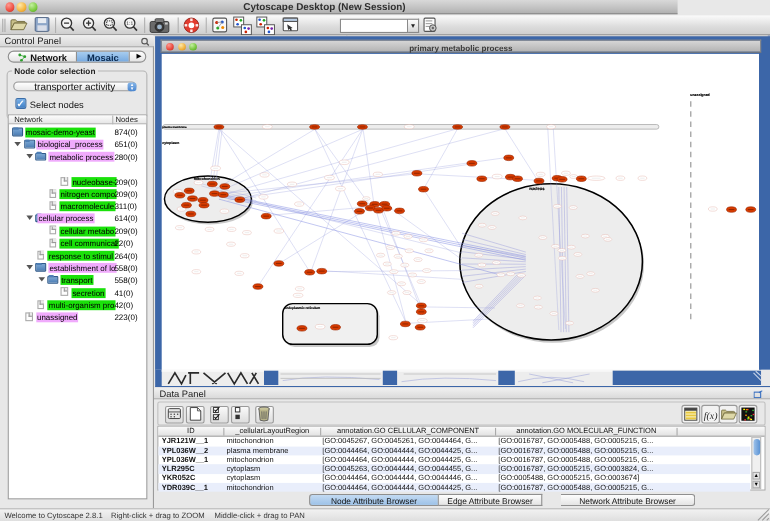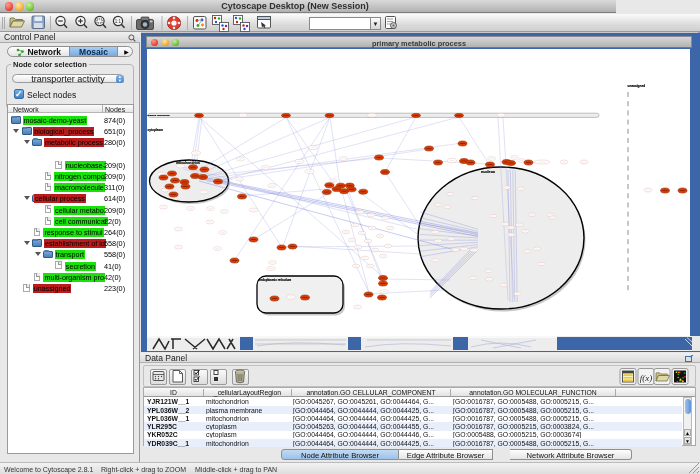--- a/index.html
+++ b/index.html
@@ -25,21 +25,21 @@
 #grouplabel{left:11px;top:28px;background:#e8e8e8;padding:0 2px;font-size:7.5px;font-weight:bold;color:#222}
 #combo{left:12px;top:42px;width:112px;height:9px;background:linear-gradient(#fff,#e8e8e8);border:1px solid #9a9a9a;border-radius:4.5px;font-size:9px;color:#111;text-align:center;line-height:9px}
 #combobtn{left:116px;top:42.5px;width:8px;height:8px;background:linear-gradient(#85b5e8,#4a86cf);border-radius:2.5px;color:#fff;font-size:3.8px;line-height:4px;text-align:center;letter-spacing:0}
 #checkbox{left:14px;top:57px;width:9.5px;height:9.5px;background:linear-gradient(#79b0e6,#3f7fc7);border:1px solid #3a6da8;border-radius:2px;color:#fff;font-size:9px;line-height:9px;text-align:center;font-weight:bold}
 #checklbl{left:27px;top:58px;font-size:8.5px;color:#111}
 #treebox{left:7px;top:72px;width:127px;height:350px;background:#fff;border:1px solid #9a9a9a}
 #treehead{left:0;top:0;width:125px;height:8px;background:linear-gradient(#fcfcfc,#e6e6e6);border-bottom:1px solid #b5b5b5;font-size:7px;color:#222}
 .trow{position:absolute;left:0;width:125px;height:11.2px;font-size:7.2px;white-space:nowrap}
 .trow .num{position:absolute;left:96px;top:1px;color:#000;font-size:7.3px}
 .trow .lab{position:absolute;top:1px;color:#000;padding:0 1px;overflow:hidden;white-space:nowrap}
-.lab.g{background:#1ae10a}.lab.r{background:#b91c1c}
+.lab.g{background:#1ae10a}.lab.r{background:#f0abfc}
 .tri{position:absolute;top:2.5px;width:0;height:0;border-left:3.2px solid transparent;border-right:3.2px solid transparent;border-top:4.5px solid #555}
 .fold{position:absolute;top:1.2px;width:10px;height:7.5px;background:linear-gradient(#7aa7d4,#4d7eb5);border:0.5px solid #2f5a8a;border-radius:1px}
 .fold:before{content:"";position:absolute;left:0;top:-1.5px;width:4.5px;height:2px;background:#4d7eb5;border-radius:1px 1px 0 0}
 .file{position:absolute;top:0.8px;width:6.5px;height:8px;background:#fdfdfd;border:0.6px solid #aaa}
 .file:before{content:"";position:absolute;right:-0.5px;top:-0.5px;width:2.5px;height:2.5px;background:#e8e8e8;border-left:0.6px solid #999;border-bottom:0.6px solid #999}
 #selrow{position:absolute;left:1px;width:123px;height:10.8px;background:#3569cd}
 
 #desktop{left:141px;top:32px;width:559px;height:320px;background:#c9c9c9}
 #rightedge{left:698px;top:32px;width:2px;height:320px;background:#8f9fc0}
 #iframe{left:0;top:1px;width:559px;height:319px;background:#3c66a8}

